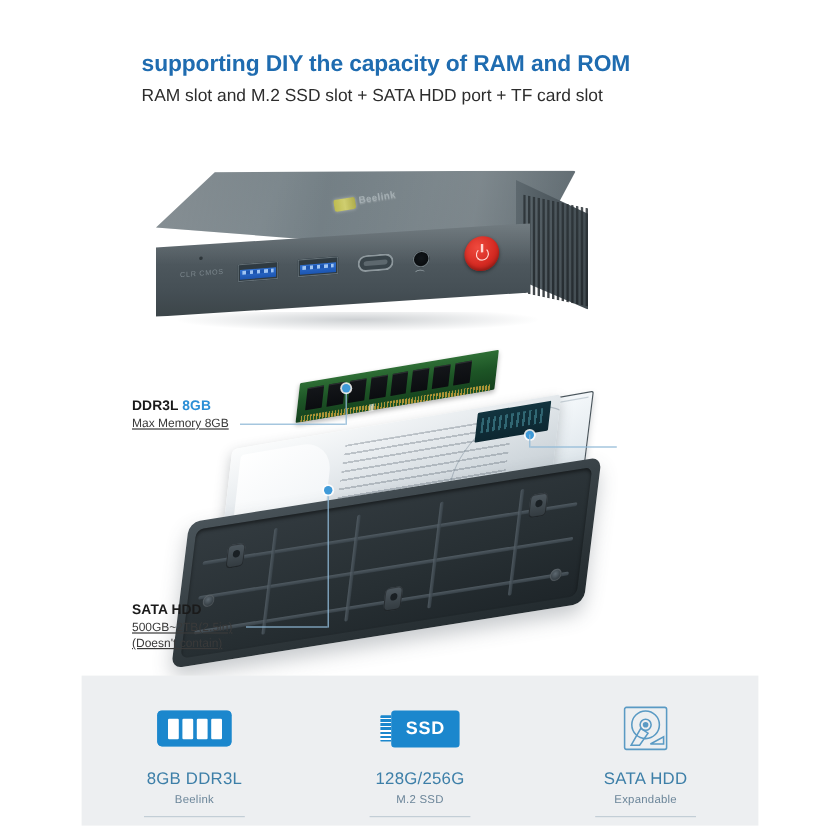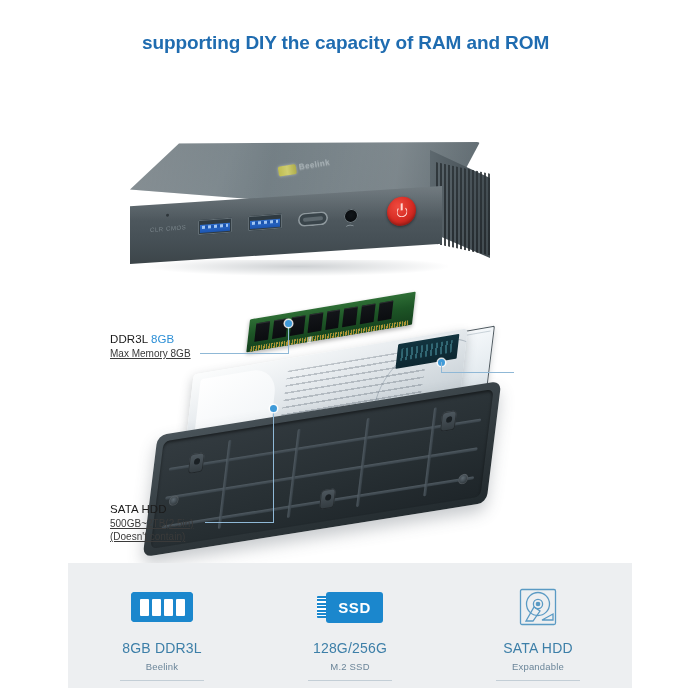--- a/index.html
+++ b/index.html
@@ -10,21 +10,21 @@
   body {
     width: 700px;
     height: 700px;
     position: relative;
     overflow: hidden;
     font-family: "Liberation Sans", sans-serif;
     -webkit-font-smoothing: antialiased;
   }
 
   
-  #header { position: absolute; left: 118px; top: 31px; width: 540px; margin-left: 24px; }
+  #header { position: absolute; left: 118px; top: 42px; width: 540px; }
   #title {
     font-size: 19px;
     font-weight: bold;
     color: #1f6cb0;
     letter-spacing: -0.1px;
     line-height: 24px;
     white-space: nowrap;
   }
   #subtitle {
     margin-top: 4px;
@@ -426,21 +426,21 @@
     width: 10px; height: 10px;
     border-radius: 50%;
     background: radial-gradient(circle at 45% 40%, #5e6971 0%, #2b3338 75%);
     box-shadow: inset 0 0 0 1px rgba(255,255,255,0.12);
   }
 
   
   .callout { position: absolute; }
   .co-title {
     font-size: 11.5px;
-    font-weight: normal;
+    font-weight: bold;
     color: #1a1a1a;
     letter-spacing: 0.1px;
     white-space: nowrap;
     line-height: 15px;
   }
   .co-accent { color: #2c8fd6; }
   .co-sub {
     font-size: 10px;
     color: #3a3a3a;
     line-height: 13px;
@@ -556,20 +556,21 @@
     justify-content: center;
   }
   
   .ic-hdd { width: 40px; height: 40px; }
 </style>
 </head>
 <body>
 
 <div id="header">
   <div id="title">supporting DIY the capacity of RAM and ROM</div>
+  <div id="subtitle">RAM slot and M.2 SSD slot + SATA HDD port + TF card slot</div>
 </div>
 
 <div id="stage">
 
   <div id="minipc">
     <div class="pc-top"></div>
     <div class="pc-top-sheen"></div>
     <div class="pc-side"></div>
     <div class="vent-group">
       <span class="vent-slat"></span>

